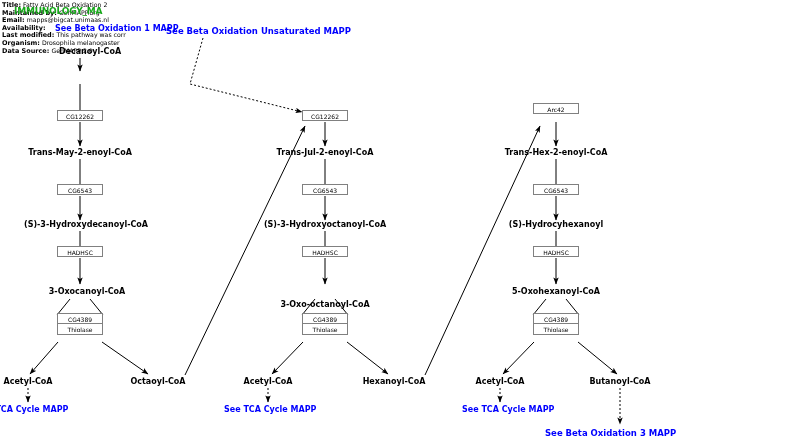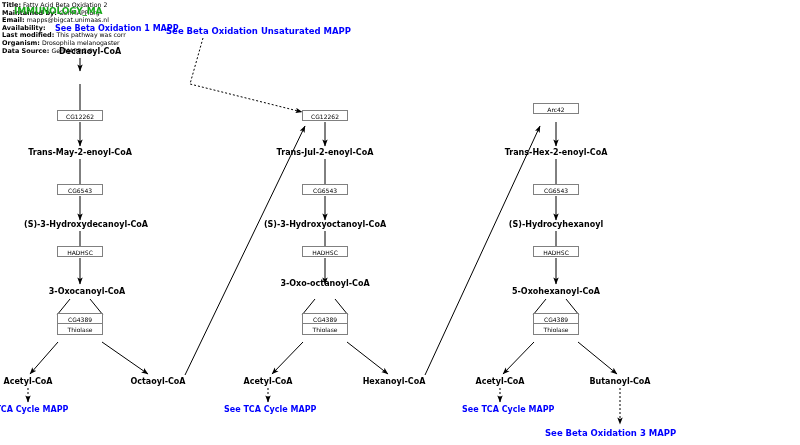--- a/index.html
+++ b/index.html
@@ -220,21 +220,21 @@
   </div>
   <div class="metabolite" style="left:28px; top:377px;">Acetyl-CoA</div>
   <div class="metabolite" style="left:158px; top:377px;">Octaoyl-CoA</div>
   <div class="link-label" style="left:-24px; top:405px;">See TCA Cycle MAPP</div>
 
   <div class="gene-box" style="left:325px; top:110px;">CG12262</div>
   <div class="metabolite" style="left:325px; top:148px;">Trans-Jul-2-enoyl-CoA</div>
   <div class="gene-box" style="left:325px; top:184px;">CG6543</div>
   <div class="metabolite" style="left:325px; top:220px;">(S)-3-Hydroxyoctanoyl-CoA</div>
   <div class="gene-box" style="left:325px; top:246px;">HADHSC</div>
-  <div class="metabolite" style="left:325px; top:279px;">3-Oxo-octanoyl-CoA</div>
+  <div class="metabolite" style="left:325px; top:300px;">3-Oxo-octanoyl-CoA</div>
   <div class="gene-stack" style="left:325px; top:313px;">
     <div class="gene-box">CG4389</div>
     <div class="gene-box">Thiolase</div>
   </div>
   <div class="metabolite" style="left:268px; top:377px;">Acetyl-CoA</div>
   <div class="metabolite" style="left:394px; top:377px;">Hexanoyl-CoA</div>
   <div class="link-label" style="left:224px; top:405px;">See TCA Cycle MAPP</div>
 
   <div class="gene-box" style="left:556px; top:103px;">Arc42</div>
   <div class="metabolite" style="left:556px; top:148px;">Trans-Hex-2-enoyl-CoA</div>

